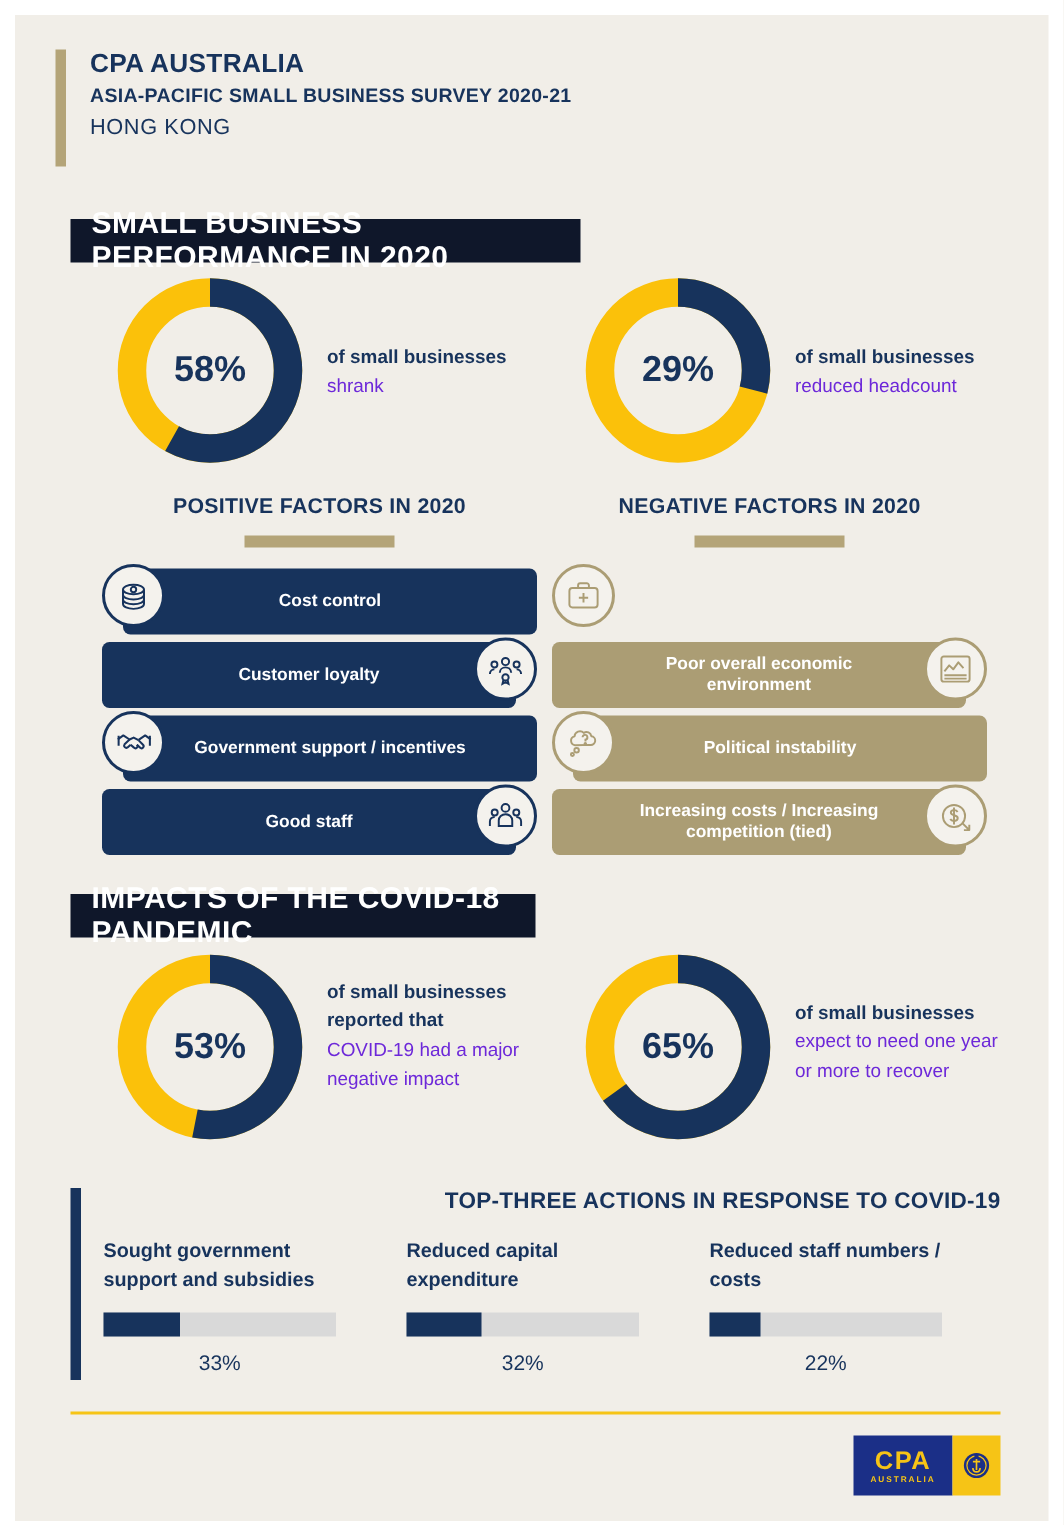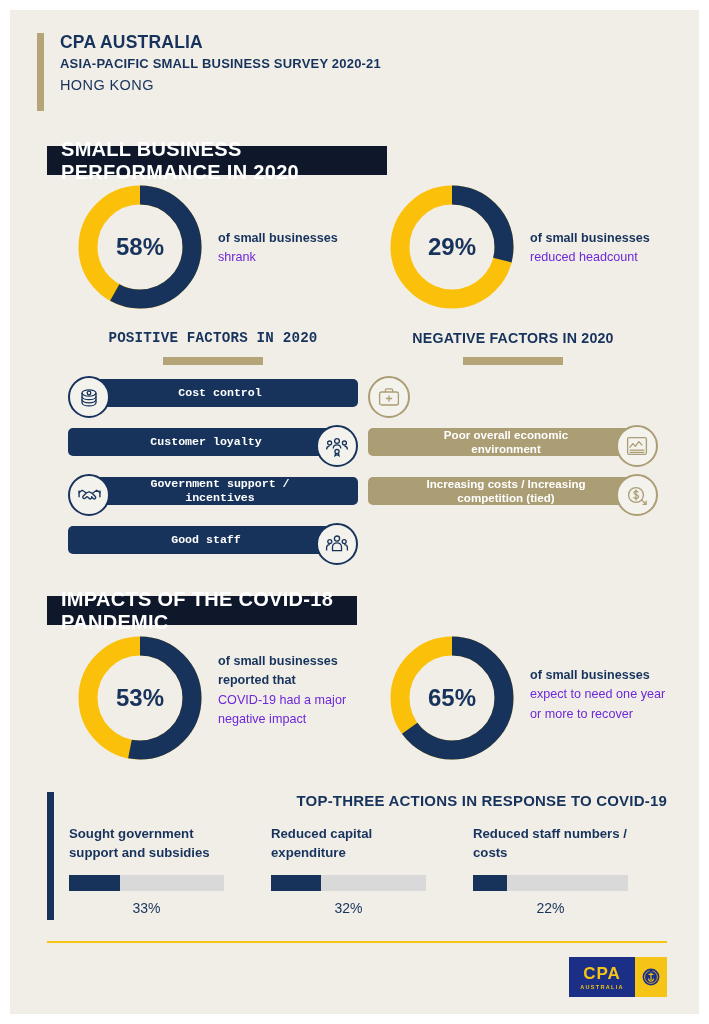--- a/index.html
+++ b/index.html
@@ -60,35 +60,35 @@
   #stat-shrank .stat-text{left:142px;top:46px;width:150px;}
   #stat-headcount{left:378px;top:173px;}
   #stat-headcount .stat-text{left:142px;top:46px;width:160px;}
   #stat-negimpact{left:66px;top:624px;}
   #stat-negimpact .stat-text{left:142px;top:18px;width:130px;}
   #stat-recover{left:378px;top:624px;}
   #stat-recover .stat-text{left:142px;top:32px;width:140px;}
 
   
   .factors{position:absolute;width:290px;}
-  #factors-positive{left:58px;top:320px;font-family:Liberation Mono, monospace;}
+  #factors-positive{left:58px;top:320px;}
   #factors-negative{left:358px;top:320px;}
   .factors-title{
     text-align:center;font-size:14.2px;font-weight:bold;color:#17335c;
     letter-spacing:.2px;
   }
   .factors-rule{
     width:100px;height:8px;background:#b4a478;margin:11px auto 0 auto;
   }
   .factor-list{margin-top:11px;position:relative;}
   .factor-row{
     position:relative;height:42px;margin-bottom:7px;
   }
   .factor-pill{
-    position:absolute;top:3px;height:28px;border-radius:5px;
+    position:absolute;top:3px;height:44px;border-radius:5px;
     display:flex;align-items:center;justify-content:center;
     color:#ffffff;font-size:11.6px;font-weight:bold;text-align:center;
     line-height:1.25;box-sizing:border-box;padding:0 44px;
   }
   .pos .factor-pill{background:#17335c;}
   .neg .factor-pill{background:#ab9d74;}
   .factor-row.icon-left .factor-pill{left:14px;right:0;}
   .factor-row.icon-right .factor-pill{left:0;right:14px;}
   .factor-icon{
     position:absolute;top:0;width:42px;height:42px;border-radius:50%;
@@ -273,20 +273,32 @@
         <div class="factor-pill">Poor overall economic environment</div>
         <div class="factor-icon">
           <svg width="24" height="24" viewBox="0 0 24 24" fill="none" stroke="#ab9d74" stroke-width="1.3">
             <rect x="2.6" y="3.6" width="18.8" height="16.8" rx="1.6"></rect>
             <path d="M4.6 13.6l3.2-4 2.7 2.6 3.4-4.6 3.4 3.8" stroke-linejoin="round"></path>
             <path d="M4.6 16.2h14.8M4.6 18.4h14.8"></path>
           </svg>
         </div>
       </div>
 
+      <div class="factor-row icon-left">
+        <div class="factor-pill">Political instability</div>
+        <div class="factor-icon">
+          <svg width="24" height="24" viewBox="0 0 24 24" fill="none" stroke="#ab9d74" stroke-width="1.3">
+            <path d="M6.4 13.8a3 3 0 0 1-.4-5.9 3.6 3.6 0 0 1 6.2-2.3 3.2 3.2 0 0 1 5 2.2 2.9 2.9 0 0 1-.6 5.8z" stroke-linejoin="round"></path>
+            <circle cx="7.4" cy="17.2" r="1.5"></circle>
+            <circle cx="4.6" cy="20" r="1"></circle>
+            <path d="M11.4 8.5a1.6 1.6 0 1 1 1.9 1.6v1.3"></path>
+            <circle cx="13.2" cy="12.8" r=".5" fill="#ab9d74"></circle>
+          </svg>
+        </div>
+      </div>
 
       <div class="factor-row icon-right">
         <div class="factor-pill">Increasing costs / Increasing competition (tied)</div>
         <div class="factor-icon">
           <svg width="24" height="24" viewBox="0 0 24 24" fill="none" stroke="#ab9d74" stroke-width="1.3">
             <circle cx="11" cy="12" r="7.4"></circle>
             <path d="M13.4 9.3c-.5-.9-1.5-1.3-2.6-1.2-1.2.1-1.9.8-1.9 1.7 0 2.2 4.6 1.2 4.6 3.6 0 1-.9 1.8-2.2 1.9-1.2.1-2.3-.4-2.8-1.3"></path>
             <path d="M11 6.4v11.2"></path>
             <path d="M16.4 16.6l4.6 4.6M17.6 21.4h3.6v-3.6" stroke-linejoin="round"></path>
           </svg>

